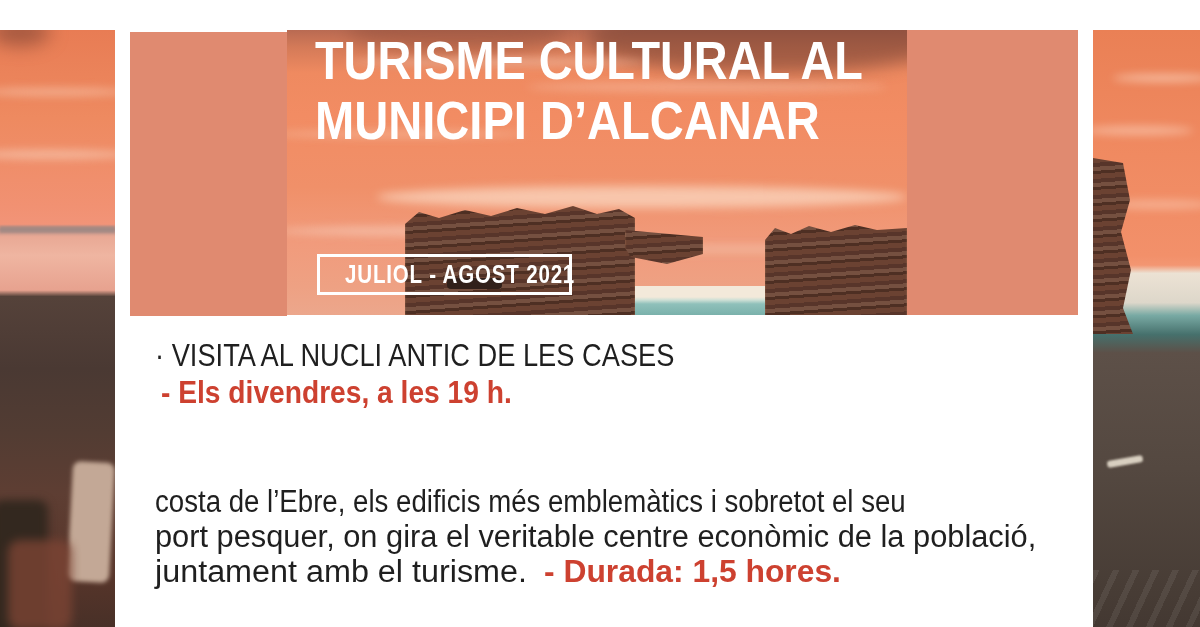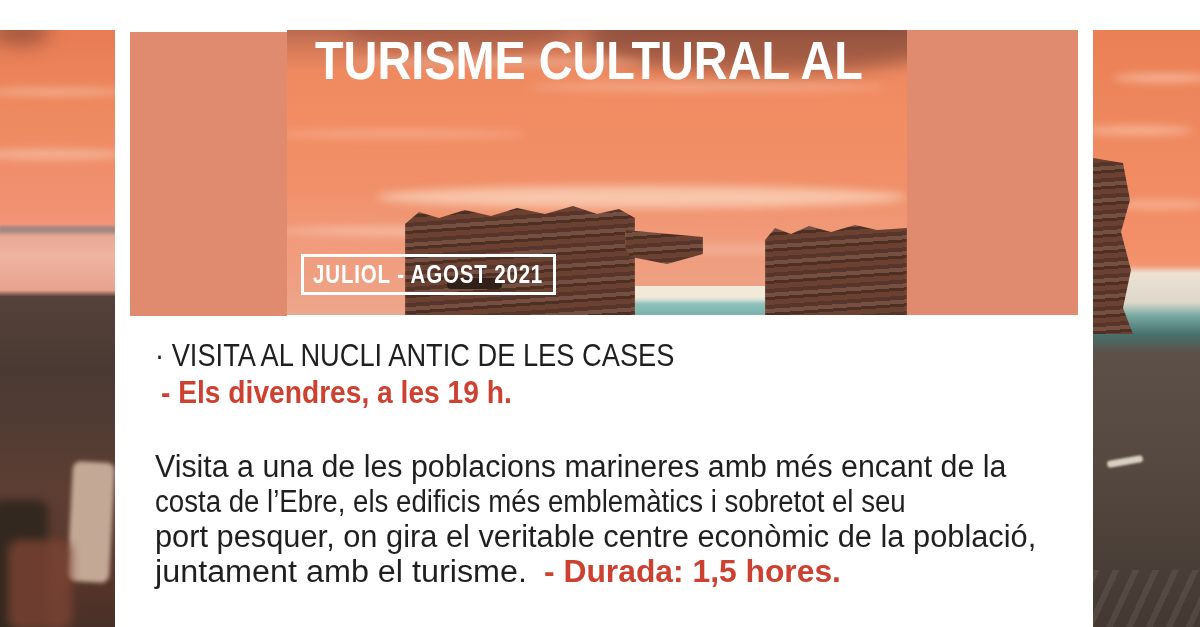--- a/index.html
+++ b/index.html
@@ -52,22 +52,22 @@
   .ruin-slab{left:338px;top:194px;width:78px;height:40px;
     clip-path:polygon(0 6px,78px 13px,78px 30px,42px 40px,6px 33px,0 24px);}
   .ruin-b{left:478px;top:190px;width:142px;height:95px;
     clip-path:polygon(0 20px,10px 8px,26px 14px,44px 6px,66px 12px,90px 5px,112px 10px,
       142px 8px,142px 95px,0 95px);}
   .ruin-slot{left:160px;top:248px;width:55px;height:11px;background:#31201a;border-radius:4px;}
 
   
   .title-line{left:28px;width:600px;height:60px;line-height:60px;font-size:54px;font-weight:700;
     color:#ffffff;letter-spacing:0;}
-  .badge{left:14px;top:224px;width:249px;height:35px;border:3px solid #ffffff;
-    display:flex;align-items:center;justify-content:center;}
+  .badge{left:30px;top:224px;width:249px;height:35px;border:3px solid #ffffff;
+    display:flex;align-items:center;}
   .badge span{font-size:25px;font-weight:700;color:#ffffff;white-space:nowrap;
     display:inline-block;transform-origin:center center;letter-spacing:1px;}
 
   
   .line{left:40px;height:36px;line-height:36px;font-size:31px;color:#1f1f1f;}
   .b{font-weight:400;}
   .red{color:#cd4130;font-weight:700;}
   .l-heading{top:308px;}
   .l-schedule{top:345px;left:46px;}
   .l-departure{top:381px;}
@@ -119,38 +119,38 @@
 
       <div class="abs sea-gap"></div>
       <div class="abs ruin ruin-a"></div>
       <div class="abs ruin ruin-slab"></div>
       <div class="abs ruin ruin-b"></div>
       <div class="abs ruin-slot"></div>
 
       <div class="abs title-line" style="top:0;">
         <span class="nowrap" style="transform: scaleX(0.867);">TURISME CULTURAL AL</span>
       </div>
+      <div class="abs title-line" style="top:60px;">
+        <span class="nowrap" style="transform: scaleX(0.872);">MUNICIPI D’ALCANAR</span>
+      </div>
 
       <div class="abs badge">
         <span style="transform: scaleX(0.821);">JULIOL - AGOST 2021</span>
       </div>
     </div>
 
     <div class="abs line l-heading b">
       <span class="nowrap" style="transform: scaleX(0.879);">· VISITA AL NUCLI ANTIC DE LES CASES</span>
     </div>
 
     <div class="abs line l-schedule red">
       <span class="nowrap" style="transform: scaleX(0.909);">- Els divendres, a les 19 h.</span>
     </div>
 
 
-    <div class="abs line l-d0">
-      <span class="nowrap" style="transform: scaleX(0.979);">Visita a una de les poblacions marineres amb més encant de la</span>
-    </div>
     <div class="abs line l-d2">
       <span class="nowrap" style="transform: scaleX(0.993);">port pesquer, on gira el veritable centre econòmic de la població,</span>
     </div>
     <div class="abs line l-d1">
       <span class="nowrap" style="transform: scaleX(0.891);">costa de l’Ebre, els edificis més emblemàtics i sobretot el seu</span>
     </div>
     <div class="abs line l-d3">
       <span class="nowrap" style="transform: scaleX(1.043);">juntament amb el turisme.</span>
       <span class="nowrap red dur" style="transform: scaleX(1.026);">- Durada: 1,5 hores.</span>
     </div>

